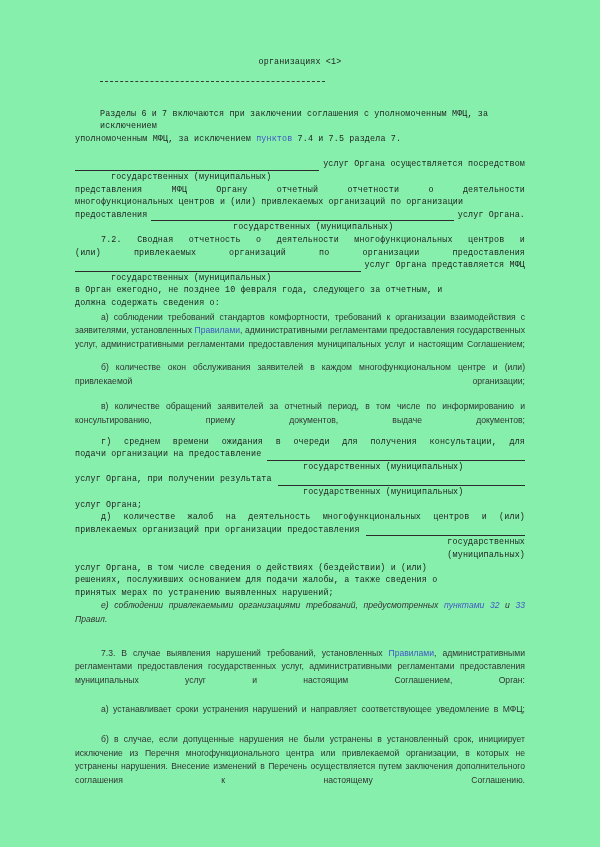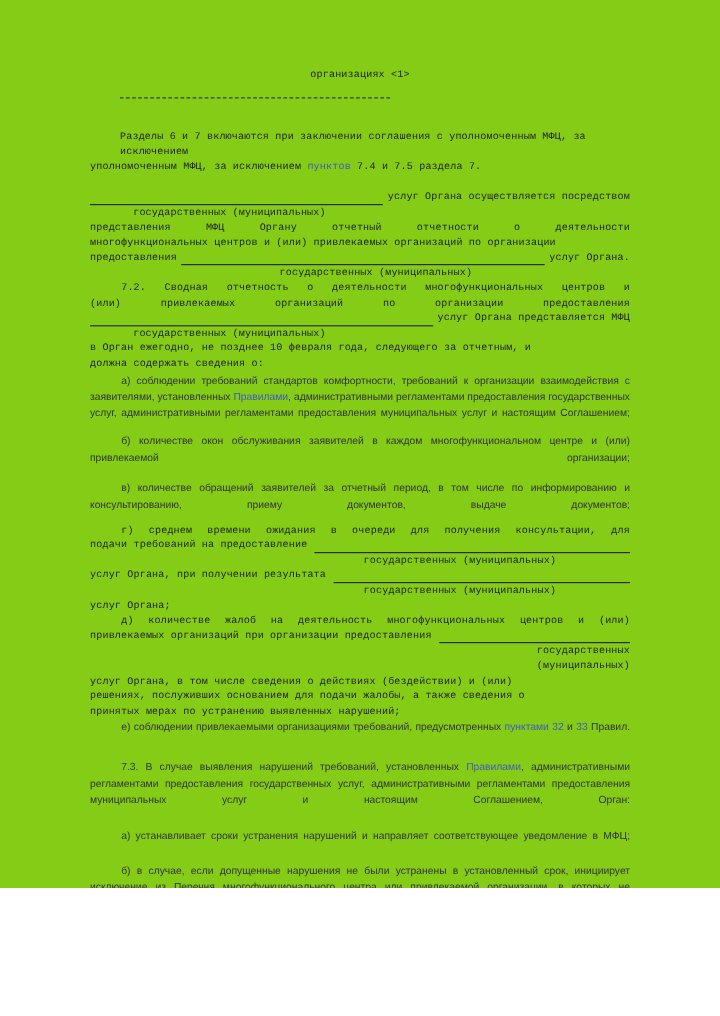--- a/index.html
+++ b/index.html
@@ -3,22 +3,22 @@
 <meta charset="utf-8">
 <style>
   html, body {
     margin: 0;
     padding: 0;
     background: #ffffff;
   }
   .page {
     position: relative;
     width: 600px;
-    height: 740px;
-    background: #84cc16;
+    height: 847px;
+    background: #86efac;
     overflow: hidden;
     color: #2b2b2b;
   }
   .content {
     position: absolute;
     left: 75px;
     top: 0;
     width: 450px;
   }
 
@@ -162,21 +162,21 @@
 
     <div class="sans">
       <div class="j last-justify" style="text-indent:26px;">в) количестве обращений заявителей за отчетный период, в том числе по информированию и консультированию, приему документов, выдаче документов;</div>
     </div>
 
     <div class="sp-8"></div>
 
     <div class="mono">
       <div class="j last-justify" style="padding-left:26px;">г) среднем времени ожидания в очереди для получения консультации, для</div>
       <div class="row">
-        <span class="nowrap">подачи требований на предоставление</span>
+        <span class="nowrap">подачи организации на предоставление</span>
         <span class="blankline grow" style="margin-left:6px;"></span>
       </div>
       <div class="caption cap-indent-3">государственных (муниципальных)</div>
       <div class="row">
         <span class="nowrap">услуг Органа, при получении результата</span>
         <span class="blankline grow" style="margin-left:6px;"></span>
       </div>
       <div class="caption cap-indent-3">государственных (муниципальных)</div>
       <div>услуг Органа;</div>
     </div>
@@ -188,21 +188,21 @@
         <span class="blankline grow" style="margin-left:6px;"></span>
       </div>
       <div class="caption cap-right">государственных</div>
       <div class="caption cap-right">(муниципальных)</div>
       <div class="j">услуг  Органа,  в  том числе сведения  о  действиях  (бездействии)  и (или)</div>
       <div class="j">решениях,   послуживших   основанием  для  подачи  жалобы,  а также сведения о</div>
       <div>принятых мерах по устранению выявленных нарушений;</div>
     </div>
 
     <div class="sans">
-      <div class="j last-justify" style="text-indent:26px;"><span>е) соблюдении привлекаемыми организациями требований, предусмотренных </span><span class="lnk">пунктами 32</span><span> и </span><span class="lnk">33</span><span> Правил.</span></div>
+      <div class="j last-justify" style="text-indent:26px;font-style:italic;"><span>е) соблюдении привлекаемыми организациями требований, предусмотренных </span><span class="lnk">пунктами 32</span><span> и </span><span class="lnk">33</span><span> Правил.</span></div>
     </div>
 
     <div class="sp-20"></div>
 
     <div class="sans">
       <div class="j last-justify" style="text-indent:26px;"><span>7.3.  В  случае   выявления   нарушений  требований,  установленных </span><span class="lnk">Правилами</span><span>, административными регламентами предоставления государственных услуг, административными регламентами предоставления муниципальных услуг и настоящим Соглашением, Орган:</span></div>
     </div>
 
     <div class="sp-16"></div>
 

